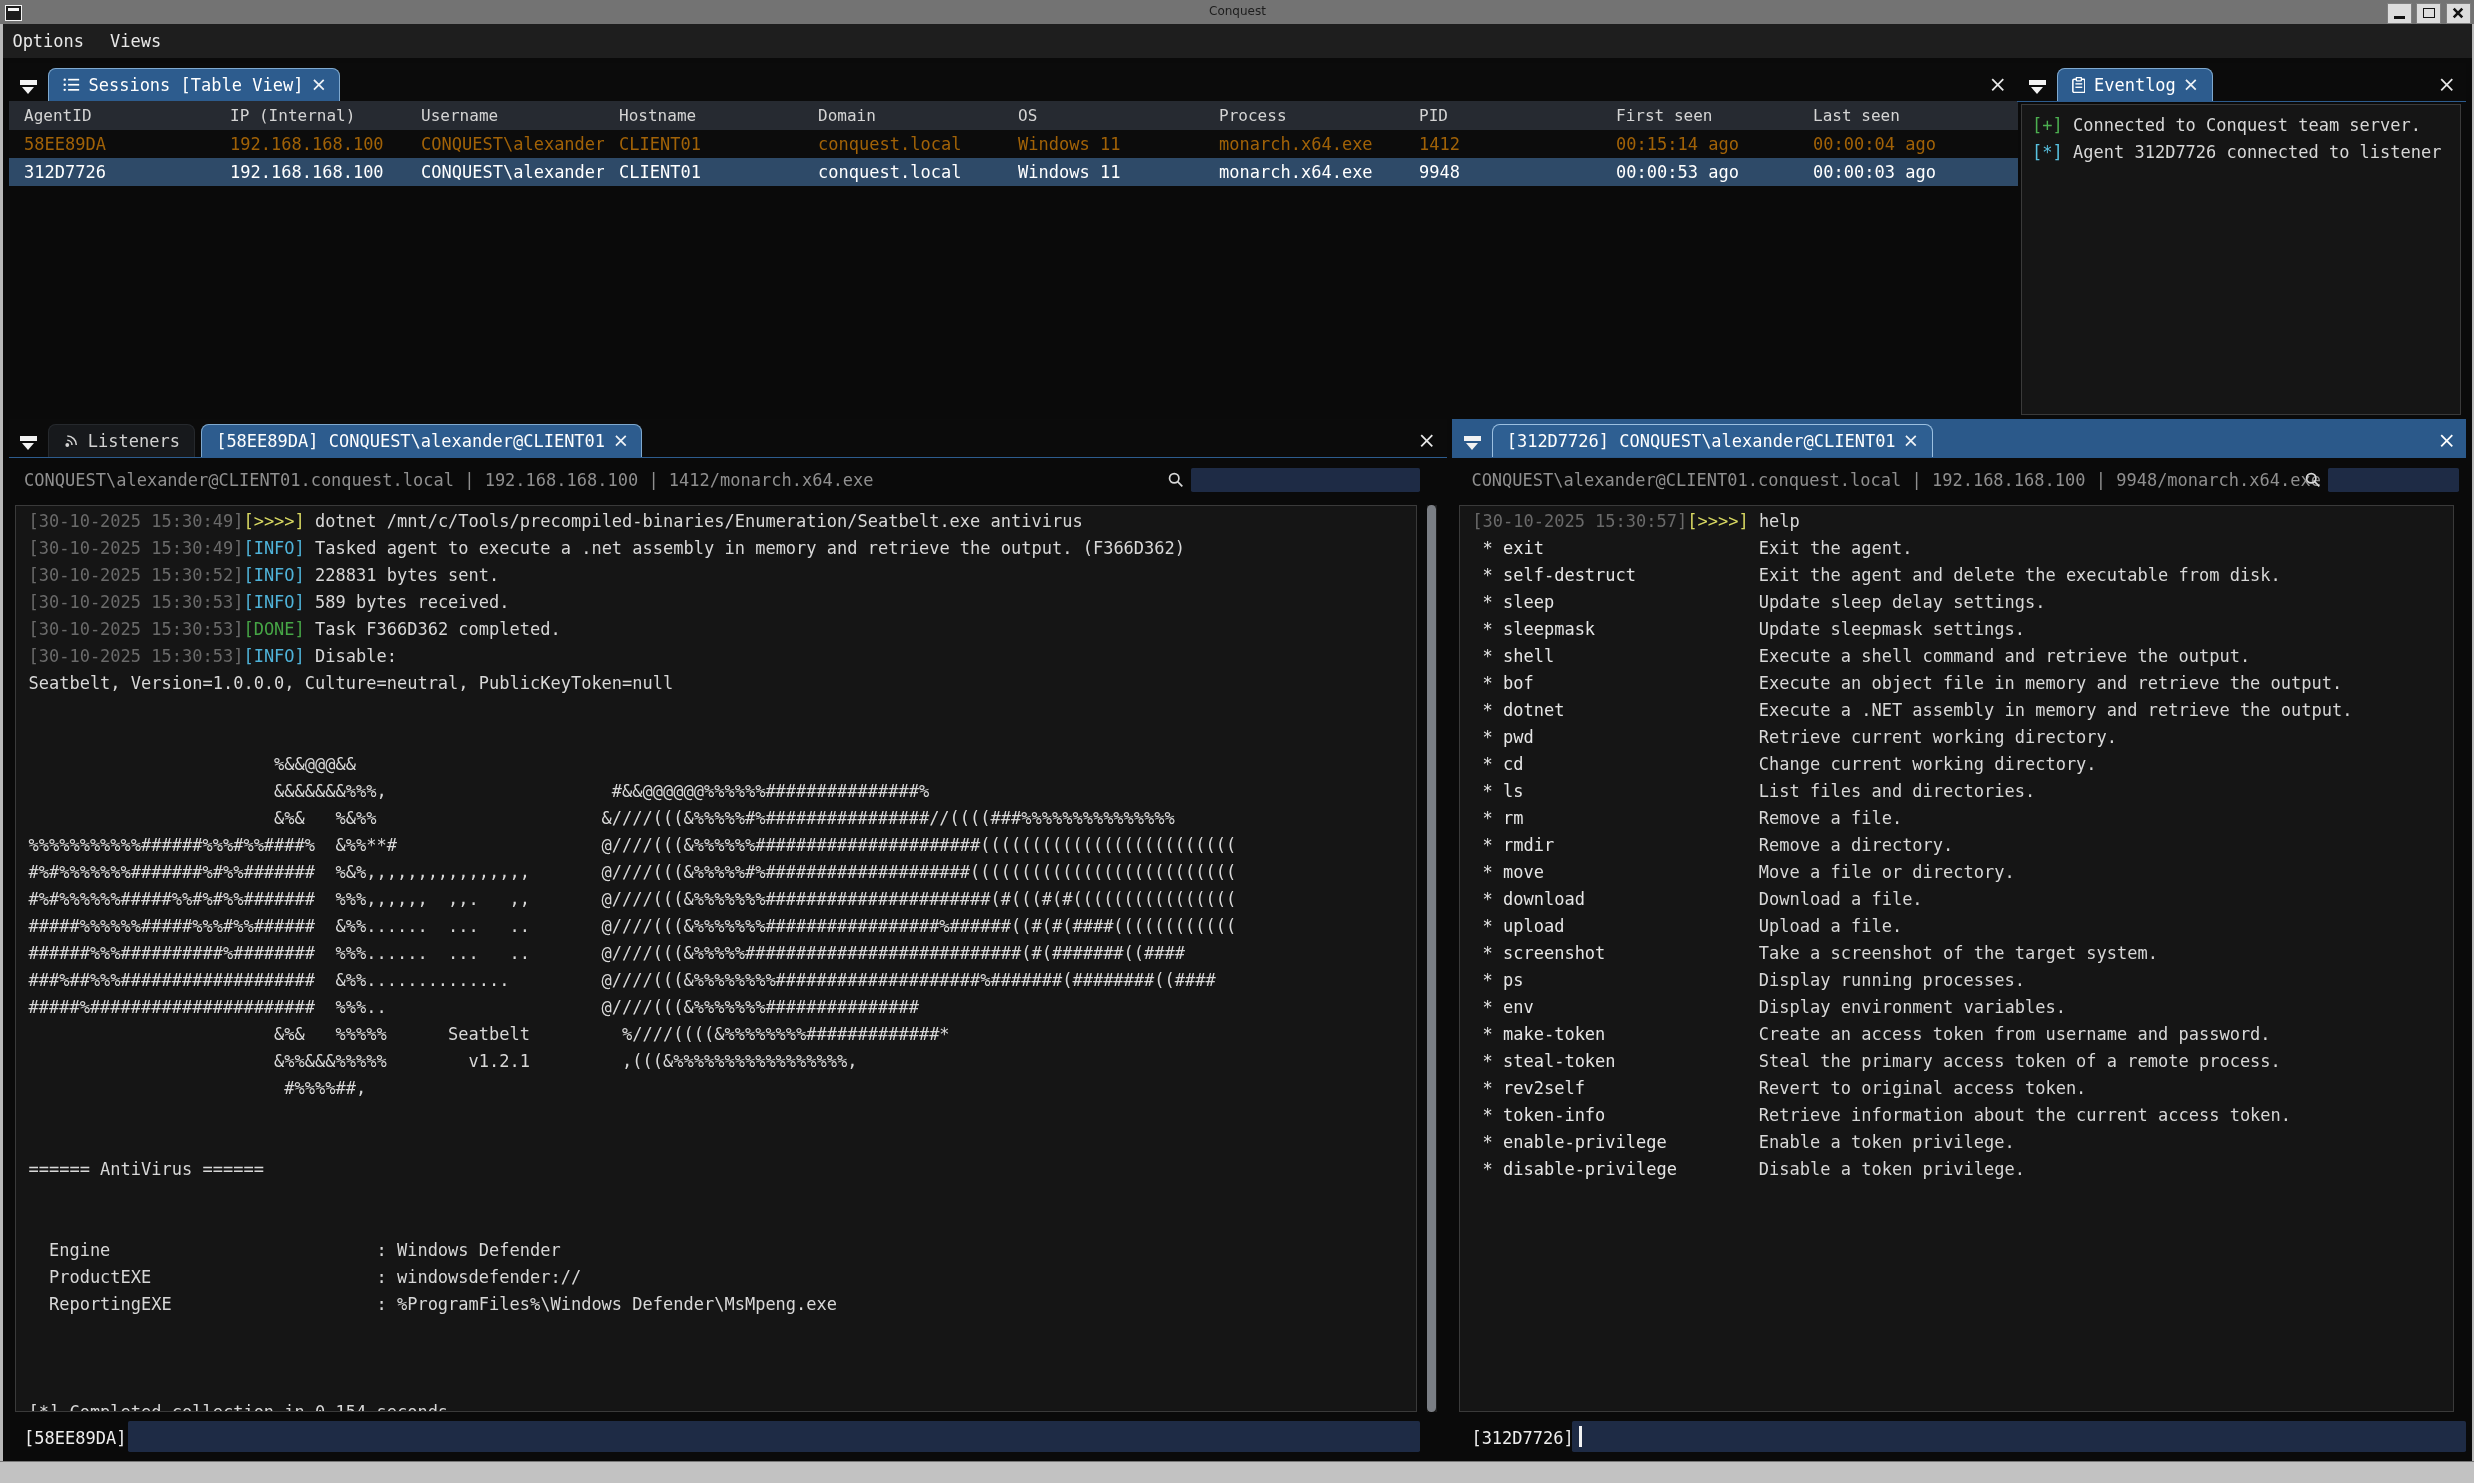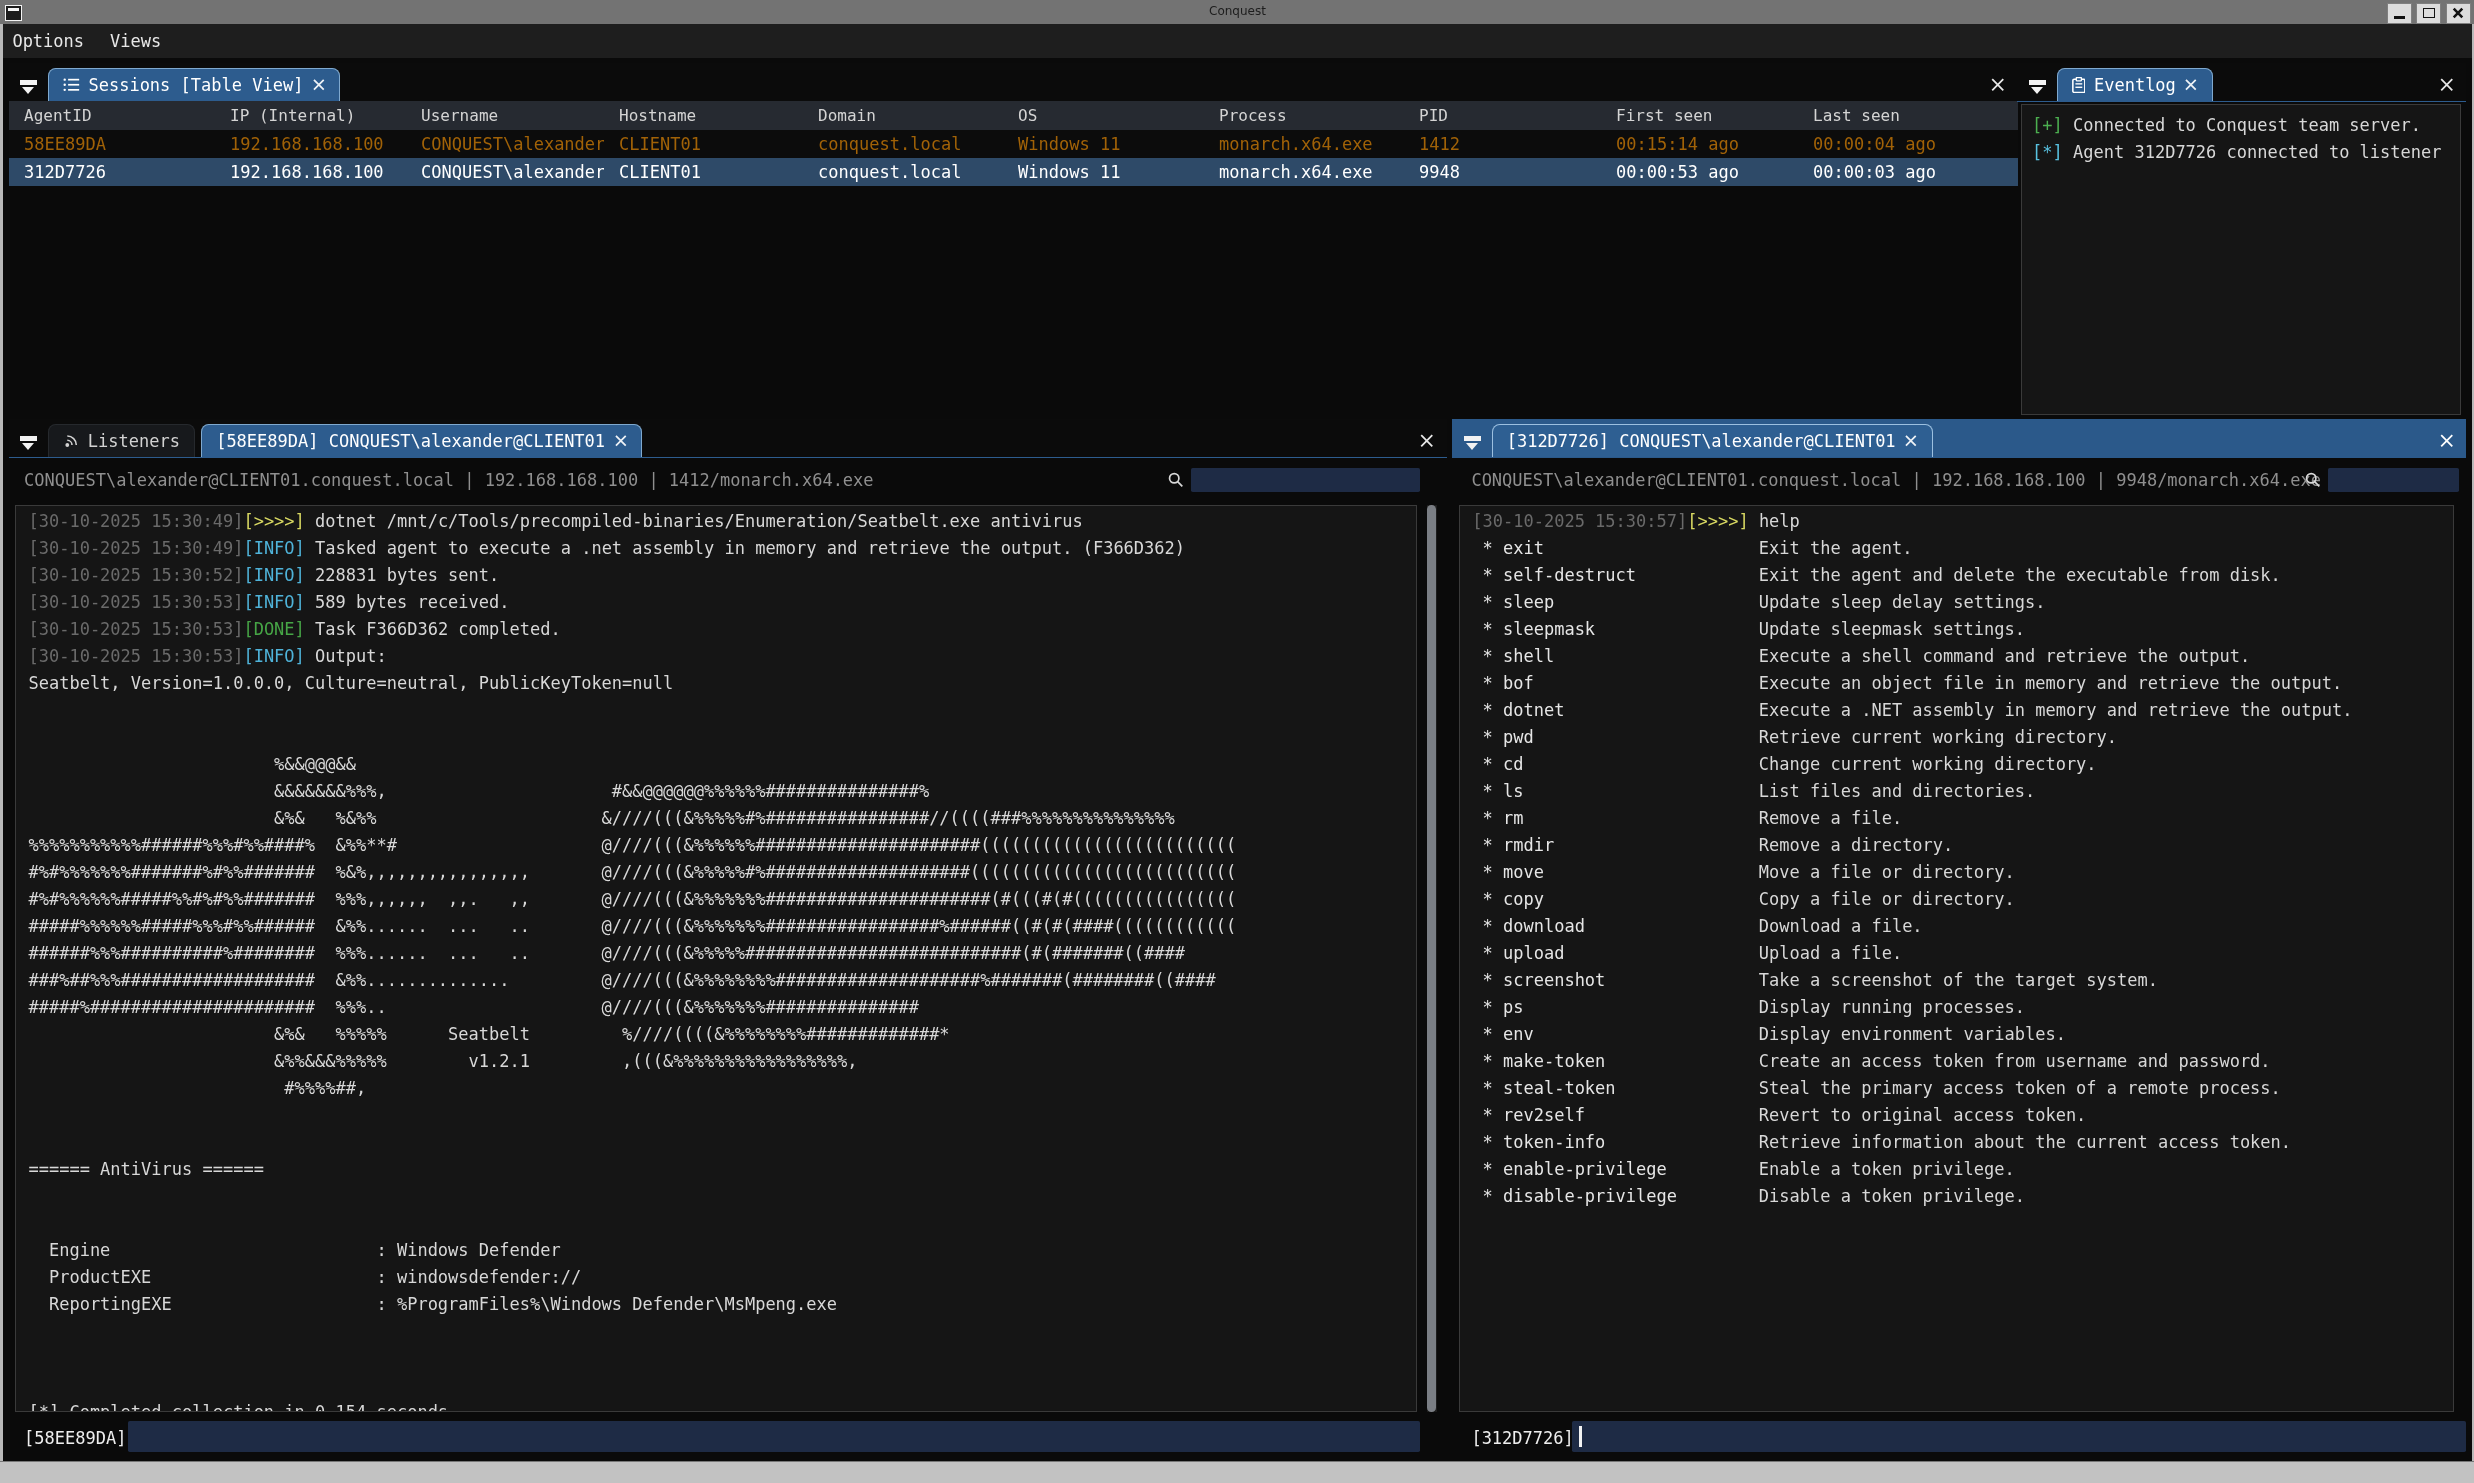--- a/index.html
+++ b/index.html
@@ -227,21 +227,21 @@
             <line x1="12.5" y1="12.5" x2="18" y2="18" stroke="#d8d8d8" stroke-width="2"></line>
         </svg>
         <div class="searchbox" style="left:1182px;width:229px;"></div>
       </div>
       <div class="obox" style="left:6.9px;width:1402px;top:86px;height:907px;padding:1.7px 12px;">
           <div class="tline"><span class="c-ts">[30-10-2025 15:30:49]</span><span class="c-p">[&gt;&gt;&gt;&gt;]</span><span class="c-t"> dotnet /mnt/c/Tools/precompiled-binaries/Enumeration/Seatbelt.exe antivirus</span></div>
           <div class="tline"><span class="c-ts">[30-10-2025 15:30:49]</span><span class="c-info">[INFO]</span><span class="c-t"> Tasked agent to execute a .net assembly in memory and retrieve the output. (F366D362)</span></div>
           <div class="tline"><span class="c-ts">[30-10-2025 15:30:52]</span><span class="c-info">[INFO]</span><span class="c-t"> 228831 bytes sent.</span></div>
           <div class="tline"><span class="c-ts">[30-10-2025 15:30:53]</span><span class="c-info">[INFO]</span><span class="c-t"> 589 bytes received.</span></div>
           <div class="tline"><span class="c-ts">[30-10-2025 15:30:53]</span><span class="c-done">[DONE]</span><span class="c-t"> Task F366D362 completed.</span></div>
-          <div class="tline"><span class="c-ts">[30-10-2025 15:30:53]</span><span class="c-info">[INFO]</span><span class="c-t"> Output:</span></div>
+          <div class="tline"><span class="c-ts">[30-10-2025 15:30:53]</span><span class="c-info">[INFO]</span><span class="c-t"> Disable:</span></div>
           <div class="tline"><span class="c-t">Seatbelt, Version=1.0.0.0, Culture=neutral, PublicKeyToken=null</span></div>
           <div class="tline"><span class="c-t">&nbsp;</span></div>
           <div class="tline"><span class="c-t">&nbsp;</span></div>
           <div class="tline"><span class="c-t">                        %&amp;&amp;@@@&amp;&amp;</span></div>
           <div class="tline"><span class="c-t">                        &amp;&amp;&amp;&amp;&amp;&amp;&amp;%%%,                      #&amp;&amp;@@@@@@%%%%%%###############%</span></div>
           <div class="tline"><span class="c-t">                        &amp;%&amp;   %&amp;%%                      &amp;////(((&amp;%%%%%#%################//((((###%%%%%%%%%%%%%%%</span></div>
           <div class="tline"><span class="c-t">%%%%%%%%%%%######%%%#%%####%  &amp;%%**#                    @////(((&amp;%%%%%%######################(((((((((((((((((((((((((</span></div>
           <div class="tline"><span class="c-t">#%#%%%%%%%#######%#%%#######  %&amp;%,,,,,,,,,,,,,,,,       @////(((&amp;%%%%%#%####################((((((((((((((((((((((((((</span></div>
           <div class="tline"><span class="c-t">#%#%%%%%%#####%%#%#%%#######  %%%,,,,,,  ,,.   ,,       @////(((&amp;%%%%%%%######################(#(((#(#((((((((((((((((</span></div>
           <div class="tline"><span class="c-t">#####%%%%%%#####%%%#%%######  &amp;%%......  ...   ..       @////(((&amp;%%%%%%%#################%######((#(#(####((((((((((((</span></div>
@@ -307,21 +307,20 @@
           <div class="tline"><span class="c-cmd"> * sleepmask</span><span class="c-t">Update sleepmask settings.</span></div>
           <div class="tline"><span class="c-cmd"> * shell</span><span class="c-t">Execute a shell command and retrieve the output.</span></div>
           <div class="tline"><span class="c-cmd"> * bof</span><span class="c-t">Execute an object file in memory and retrieve the output.</span></div>
           <div class="tline"><span class="c-cmd"> * dotnet</span><span class="c-t">Execute a .NET assembly in memory and retrieve the output.</span></div>
           <div class="tline"><span class="c-cmd"> * pwd</span><span class="c-t">Retrieve current working directory.</span></div>
           <div class="tline"><span class="c-cmd"> * cd</span><span class="c-t">Change current working directory.</span></div>
           <div class="tline"><span class="c-cmd"> * ls</span><span class="c-t">List files and directories.</span></div>
           <div class="tline"><span class="c-cmd"> * rm</span><span class="c-t">Remove a file.</span></div>
           <div class="tline"><span class="c-cmd"> * rmdir</span><span class="c-t">Remove a directory.</span></div>
           <div class="tline"><span class="c-cmd"> * move</span><span class="c-t">Move a file or directory.</span></div>
-          <div class="tline"><span class="c-cmd"> * copy</span><span class="c-t">Copy a file or directory.</span></div>
           <div class="tline"><span class="c-cmd"> * download</span><span class="c-t">Download a file.</span></div>
           <div class="tline"><span class="c-cmd"> * upload</span><span class="c-t">Upload a file.</span></div>
           <div class="tline"><span class="c-cmd"> * screenshot</span><span class="c-t">Take a screenshot of the target system.</span></div>
           <div class="tline"><span class="c-cmd"> * ps</span><span class="c-t">Display running processes.</span></div>
           <div class="tline"><span class="c-cmd"> * env</span><span class="c-t">Display environment variables.</span></div>
           <div class="tline"><span class="c-cmd"> * make-token</span><span class="c-t">Create an access token from username and password.</span></div>
           <div class="tline"><span class="c-cmd"> * steal-token</span><span class="c-t">Steal the primary access token of a remote process.</span></div>
           <div class="tline"><span class="c-cmd"> * rev2self</span><span class="c-t">Revert to original access token.</span></div>
           <div class="tline"><span class="c-cmd"> * token-info</span><span class="c-t">Retrieve information about the current access token.</span></div>
           <div class="tline"><span class="c-cmd"> * enable-privilege</span><span class="c-t">Enable a token privilege.</span></div>

